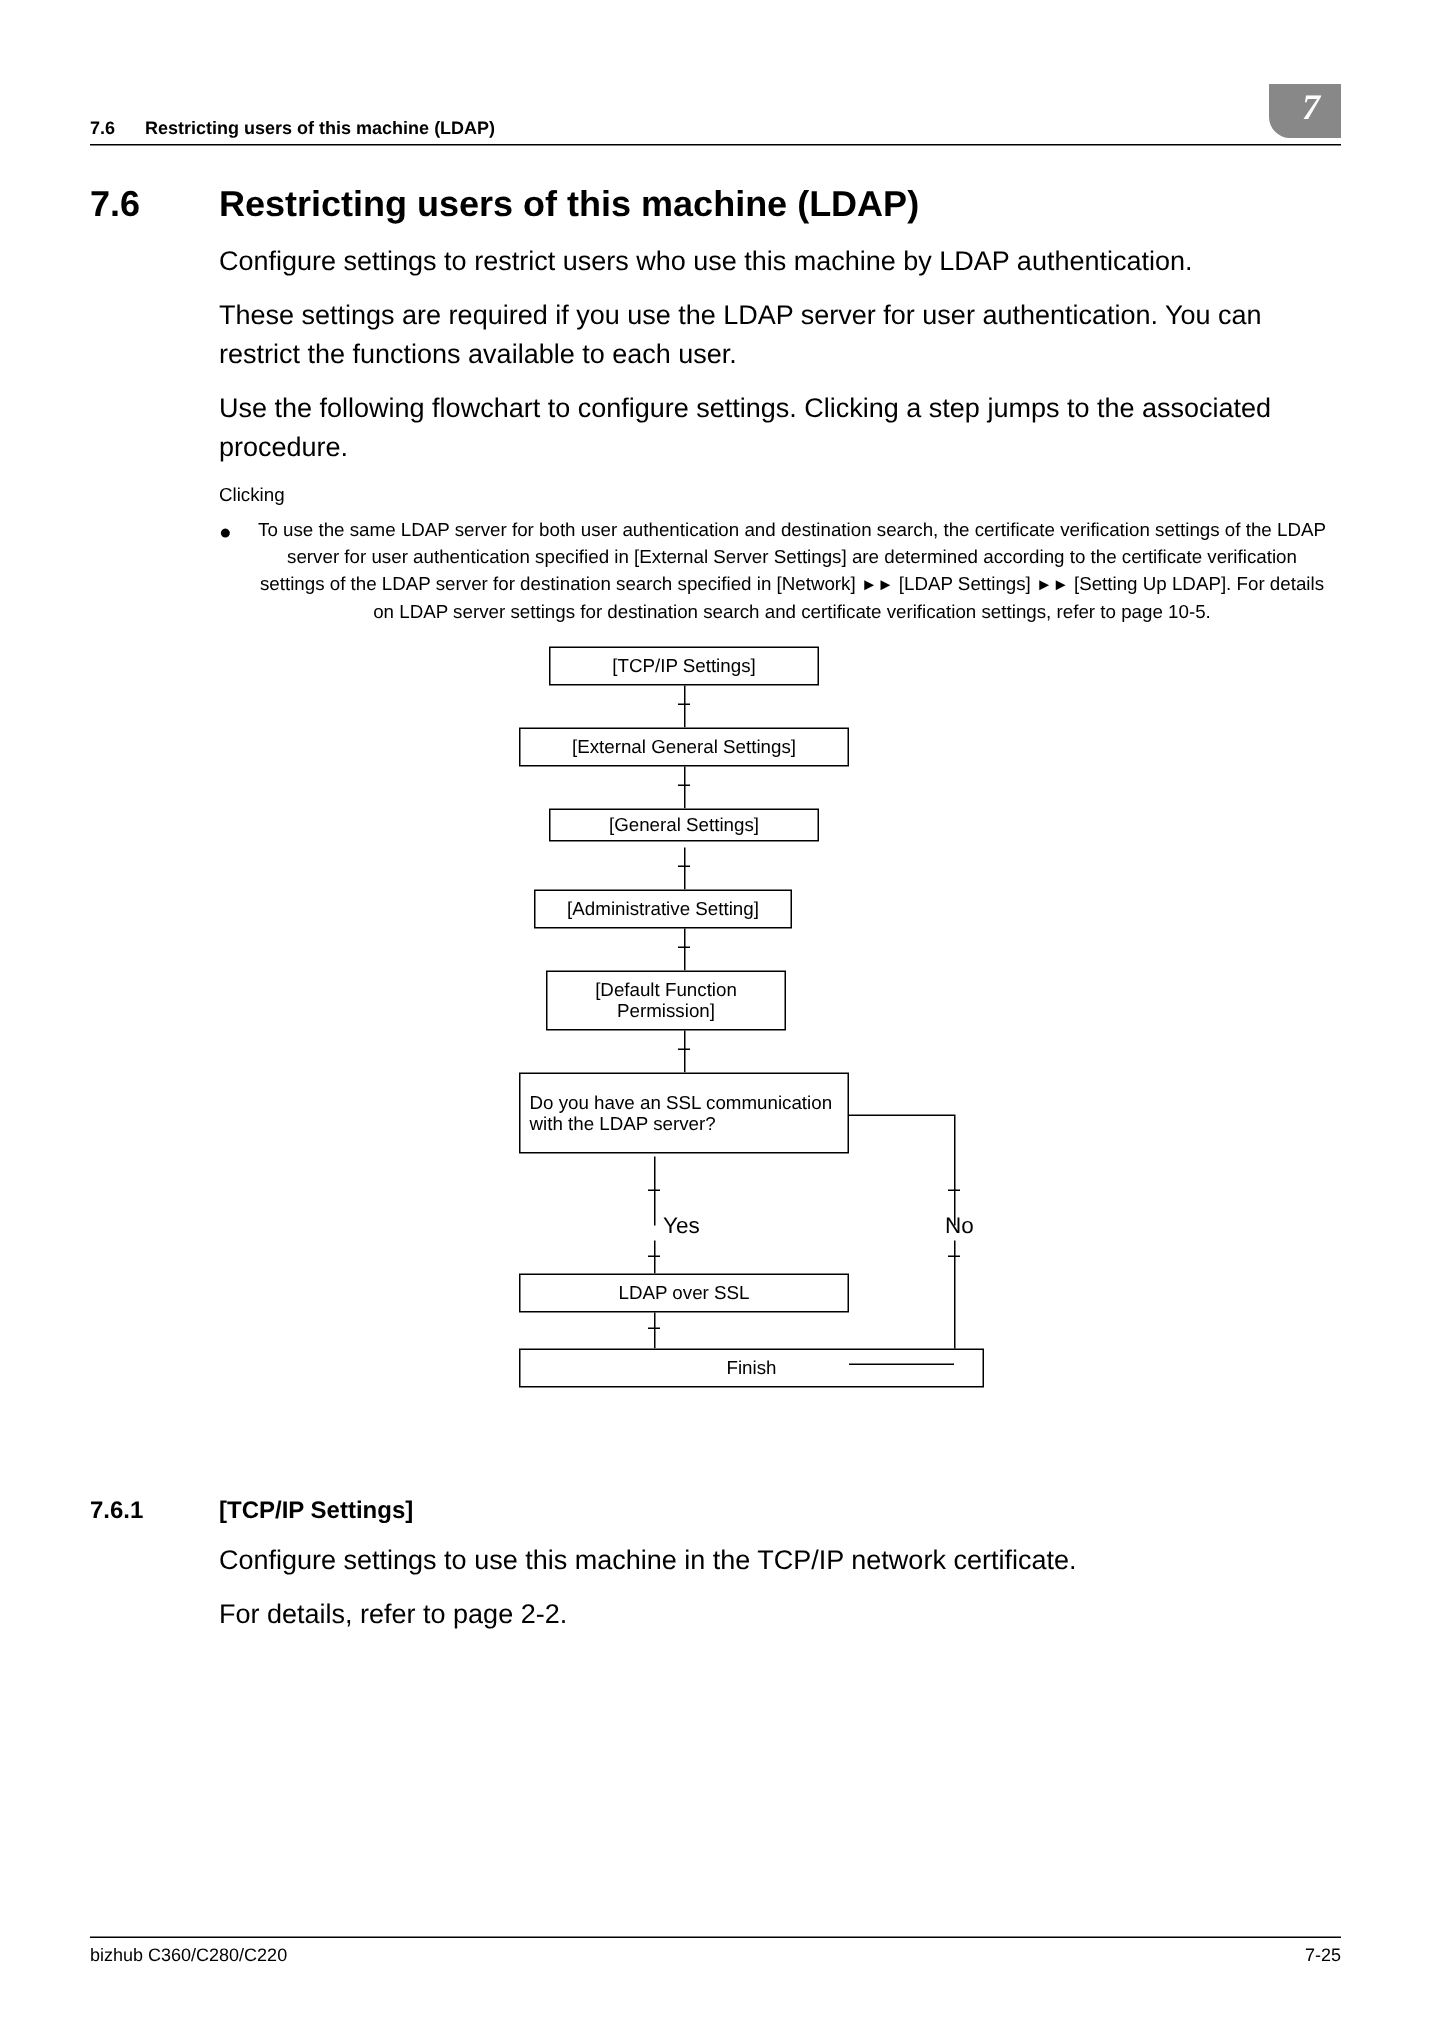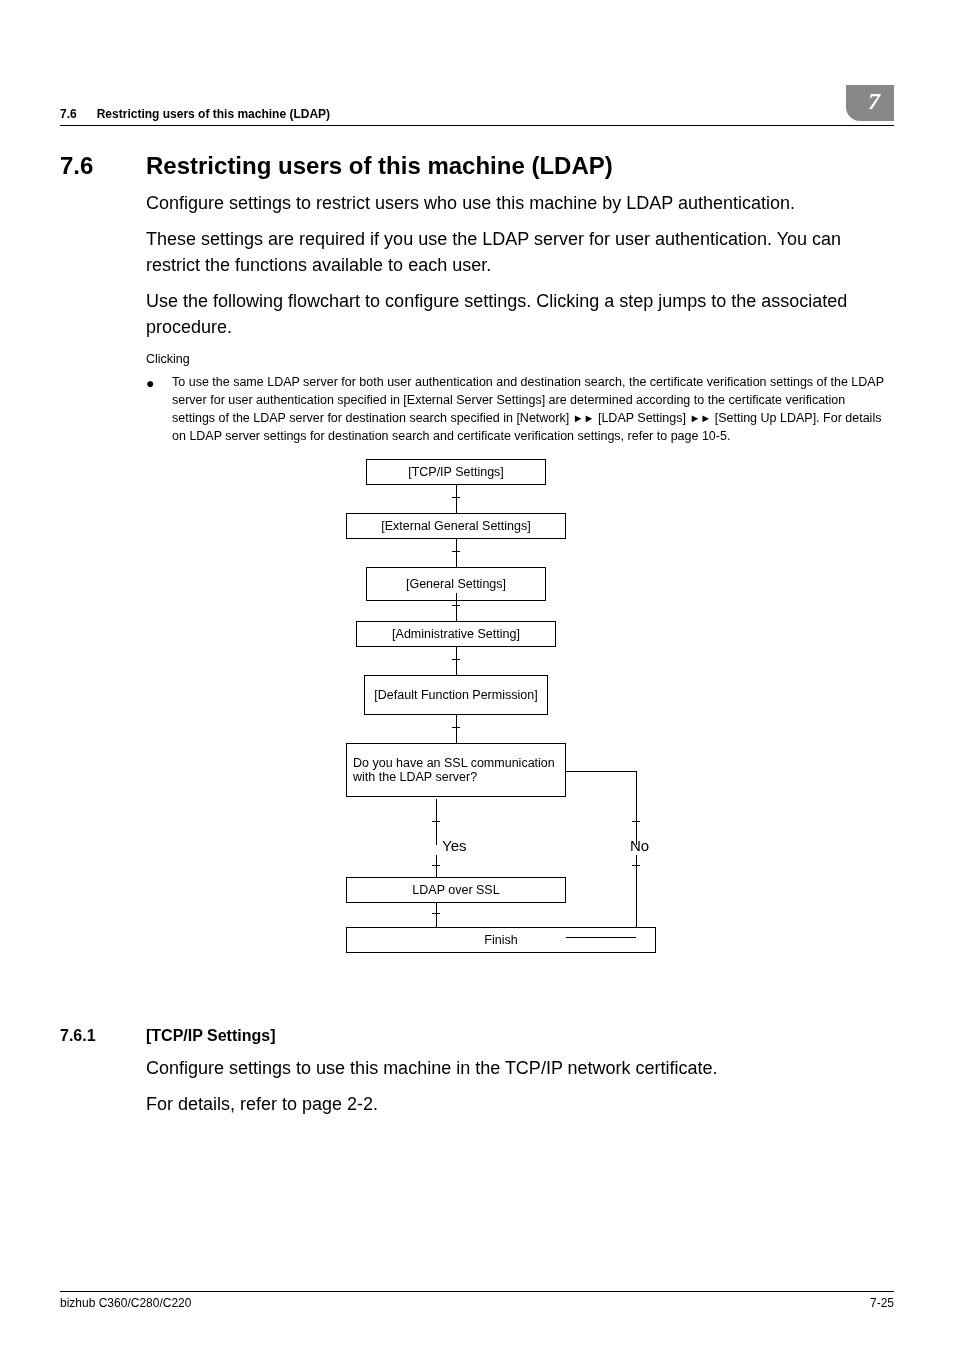--- a/index.html
+++ b/index.html
@@ -1,29 +1,29 @@
 <!DOCTYPE html>
 <html><head>
 <meta charset="utf-8">
 <style>
   * { box-sizing: border-box; margin: 0; padding: 0; }
   html, body { width: 954px; height: 1350px; background: #fff; font-family: Arial, Helvetica, sans-serif; color: #000; }
   .page { width: 954px; height: 1350px; position: relative; padding: 56px 60px 40px 60px; }
-  .header-row { display: flex; justify-content: space-between; align-items: flex-end; border-bottom: 1.5px solid #000; padding-bottom: 4px; margin-top: 29px; }
+  .header-row { display: flex; justify-content: space-between; align-items: flex-end; border-bottom: 1.5px solid #000; padding-bottom: 4px; }
   .header-left { font-size: 12px; font-weight: bold; }
   .tab-badge { background:#888; color:#fff; font-style: italic; font-weight: bold; font-size: 24px; padding: 4px 14px 8px 22px; border-bottom-left-radius: 14px; font-family: "Times New Roman", serif; line-height:1; }
   .section-title-row { display:flex; align-items:baseline; margin-top: 26px; margin-bottom: 10px; }
   .sec-num-main { font-size: 24px; font-weight: bold; width: 86px; flex-shrink:0; }
   .sec-title-main { font-size: 24px; font-weight: bold; }
   .body-text { font-size: 18px; line-height: 1.45; margin-left: 86px; margin-right: 10px; }
   .para { margin-bottom: 10px; }
   .ref-word { font-size: 12.5px; }
   .bullet-row { display:flex; font-size:12.5px; line-height:1.45; margin-left:86px; margin-right:10px; }
   .bullet-mark { width: 26px; flex-shrink:0; font-size:14px; }
-  .bullet-text { flex:1; }
+  .bullet-text { flex:1;text-align:center; }
   .arrow { font-size:11px; }
   .flow-area { margin-top: 14px; margin-left: 86px; position: relative; height: 546px; }
   .flow-box { position:absolute; border:1px solid #000; font-size:12.5px; display:flex; align-items:center; justify-content:center; text-align:center; padding:4px 6px; background:#fff; }
   .flow-box.left-align { text-align:left; justify-content:flex-start; }
   .vline { position:absolute; width:1px; background:#000; }
   .hline { position:absolute; height:1px; background:#000; }
   .flow-label { position:absolute; font-size:15px; }
   .sub-title-row { display:flex; align-items:baseline; margin-top: 22px; margin-bottom:10px; }
   .sec-num-sub { font-size:16px; font-weight:bold; width:86px; flex-shrink:0; }
   .sec-title-sub { font-size:16px; font-weight:bold; }
@@ -63,29 +63,29 @@
   <div class="flow-area">
 
     <div class="flow-box" style="left:220px; top:0; width:180px; height:26px;">[TCP/IP Settings]</div>
     <div class="vline" style="left:310px; top:26px; height:28px;"></div>
     <div class="hline" style="left:306px; top:38px; width:8px;"></div>
 
     <div class="flow-box" style="left:200px; top:54px; width:220px; height:26px;">[External General Settings]</div>
     <div class="vline" style="left:310px; top:80px; height:28px;"></div>
     <div class="hline" style="left:306px; top:92px; width:8px;"></div>
 
-    <div class="flow-box" style="left:220px; top:108px; width:180px; height:34px;">[General Settings]</div>
+    <div class="flow-box" style="left:220px; top:108px; width:180px; height:22px;">[General Settings]</div>
     <div class="vline" style="left:310px; top:134px; height:28px;"></div>
     <div class="hline" style="left:306px; top:146px; width:8px;"></div>
 
-    <div class="flow-box" style="left:210px; top:162px; width:200px; height:26px;">[Administrative Setting]</div>
+    <div class="flow-box" style="left:210px; top:162px; width:172px; height:26px;">[Administrative Setting]</div>
     <div class="vline" style="left:310px; top:188px; height:28px;"></div>
     <div class="hline" style="left:306px; top:200px; width:8px;"></div>
 
-    <div class="flow-box" style="left:218px; top:216px; width:184px; height:40px;">[Default Function Permission]</div>
+    <div class="flow-box" style="left:218px; top:216px; width:160px; height:40px;">[Default Function Permission]</div>
     <div class="vline" style="left:310px; top:256px; height:28px;"></div>
     <div class="hline" style="left:306px; top:268px; width:8px;"></div>
 
     <div class="flow-box left-align" style="left:200px; top:284px; width:220px; height:54px;">Do you have an SSL communication with the LDAP server?</div>
 
     <div class="vline" style="left:290px; top:340px; height:46px;"></div>
     <div class="hline" style="left:286px; top:362px; width:8px;"></div>
     <div class="flow-label" style="left:296px; top:378px;">Yes</div>
     <div class="vline" style="left:290px; top:396px; height:22px;"></div>
     <div class="hline" style="left:286px; top:406px; width:8px;"></div>

